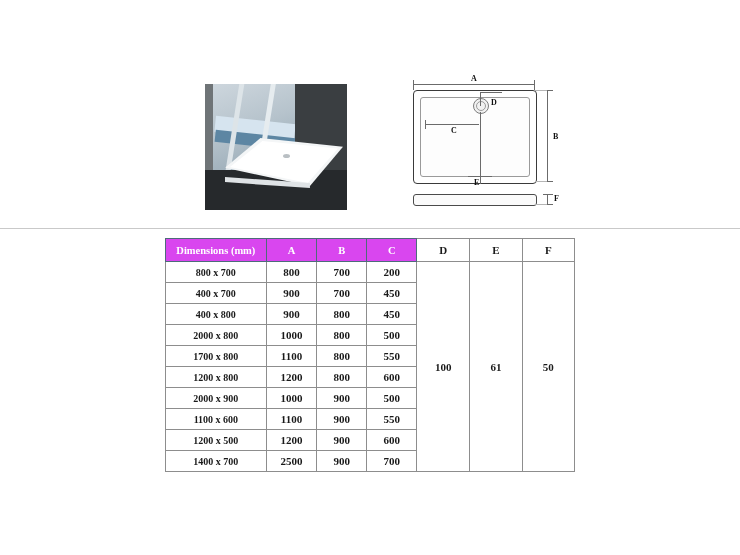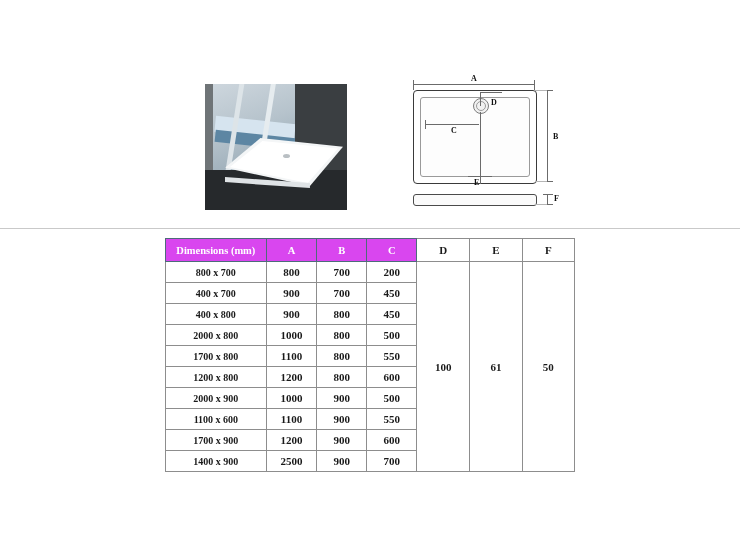--- a/index.html
+++ b/index.html
@@ -377,27 +377,27 @@
           <td>900</td>
           <td>500</td>
         </tr>
         <tr>
           <td class="dim-cell">1100 x 600</td>
           <td>1100</td>
           <td>900</td>
           <td>550</td>
         </tr>
         <tr>
-          <td class="dim-cell">1700 x 900</td>
+          <td class="dim-cell">1200 x 500</td>
           <td>1200</td>
           <td>900</td>
           <td>600</td>
         </tr>
         <tr>
-          <td class="dim-cell">1400 x 900</td>
+          <td class="dim-cell">1400 x 700</td>
           <td>2500</td>
           <td>900</td>
           <td>700</td>
         </tr>
       </tbody>
     </table>
   </div>
 
 </div>
 

